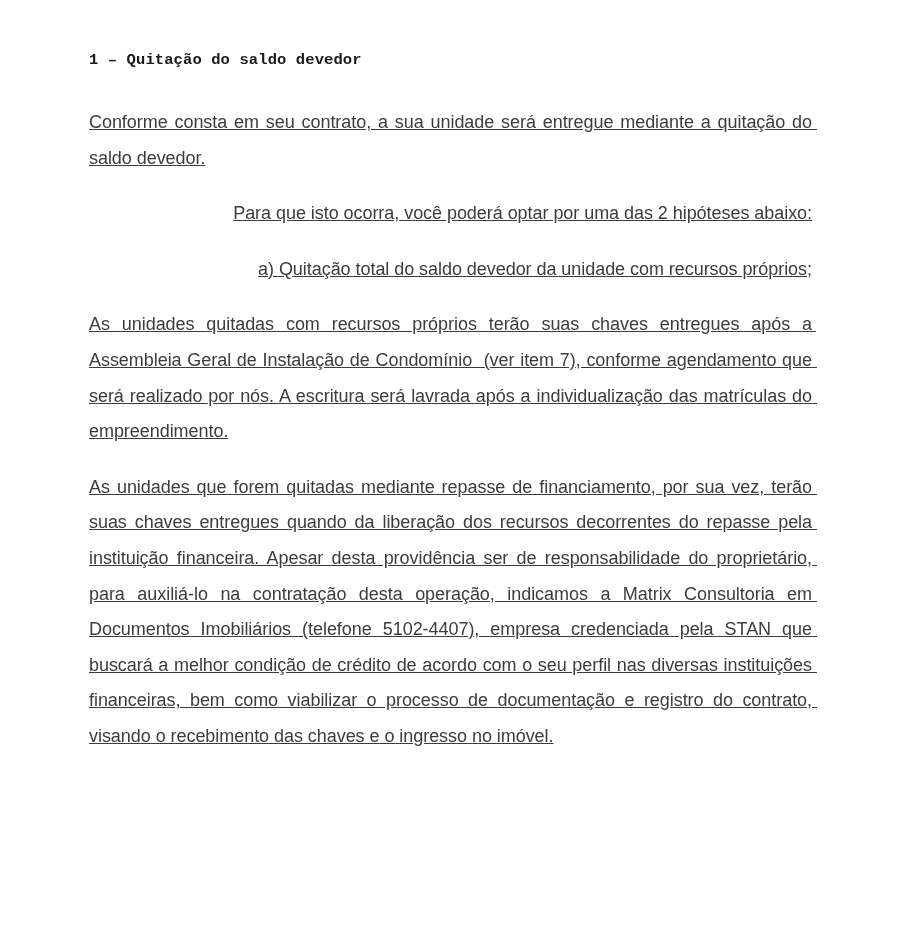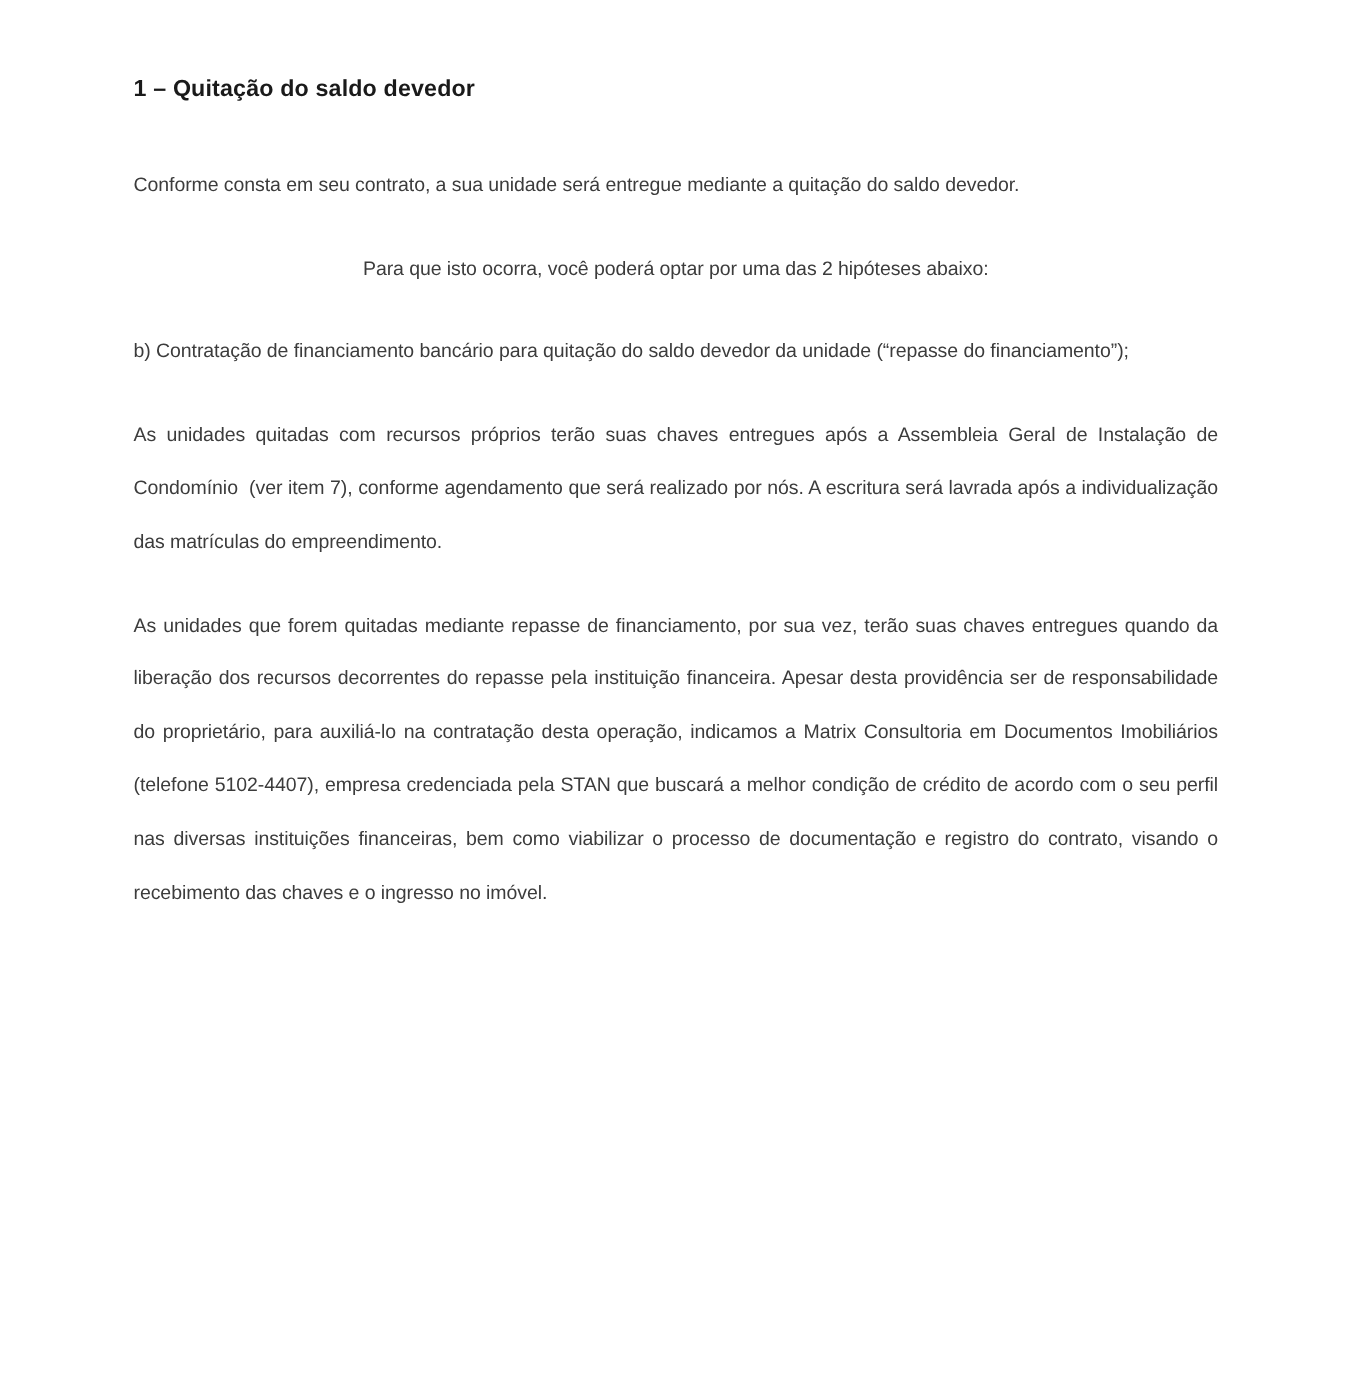--- a/index.html
+++ b/index.html
@@ -30,56 +30,58 @@
   }
   .doc-heading {
     font-size: 15.5px;
     font-weight: bold;
     color: #1a1a1a;
     letter-spacing: 0.1px;
     margin: 0;
     padding-top: 50px;
     line-height: 20px;
     white-space: pre-wrap;
+    font-family: Liberation Mono, monospace;
   }
   .para {
-    font-size: 13px;
+    font-size: 18px;
     color: #3c3c3c;
     line-height: 35.6px;
     margin: 0;
     text-align: justify;
     text-justify: inter-word;
     white-space: pre-wrap;
     letter-spacing: -0.05px;
+    text-decoration: underline;
   }
   .para.first-body {
     margin-top: 35px;
   }
   .para + .para {
     margin-top: 20px;
   }
   
   .para.single-line {
-    text-align: center;
+    text-align: right;
   }
 </style>
 </head>
 <body>
 
 <div class="page">
   <div class="content">
 
     <h1 class="doc-heading">1 – Quitação do saldo devedor</h1>
 
     <p class="para first-body">Conforme consta em seu contrato, a sua unidade será entregue mediante a quitação do saldo devedor.</p>
 
     <p class="para single-line">Para que isto ocorra, você poderá optar por uma das 2 hipóteses abaixo:</p>
 
+    <p class="para single-line">a) Quitação total do saldo devedor da unidade com recursos próprios;</p>
 
-    <p class="para">b) Contratação de financiamento bancário para quitação do saldo devedor da unidade (“repasse do financiamento”);</p>
 
     <p class="para">As unidades quitadas com recursos próprios terão suas chaves entregues após a Assembleia Geral de Instalação de Condomínio  (ver item 7), conforme agendamento que será realizado por nós. A escritura será lavrada após a individualização das matrículas do empreendimento.</p>
 
     <p class="para">As unidades que forem quitadas mediante repasse de financiamento, por sua vez, terão suas chaves entregues quando da liberação dos recursos decorrentes do repasse pela instituição financeira. Apesar desta providência ser de responsabilidade do proprietário, para auxiliá-lo na contratação desta operação, indicamos a Matrix Consultoria em Documentos Imobiliários (telefone 5102-4407), empresa credenciada pela STAN que buscará a melhor condição de crédito de acordo com o seu perfil nas diversas instituições financeiras, bem como viabilizar o processo de documentação e registro do contrato, visando o recebimento das chaves e o ingresso no imóvel.</p>
 
 
   </div>
 </div>
 
 </body></html>

